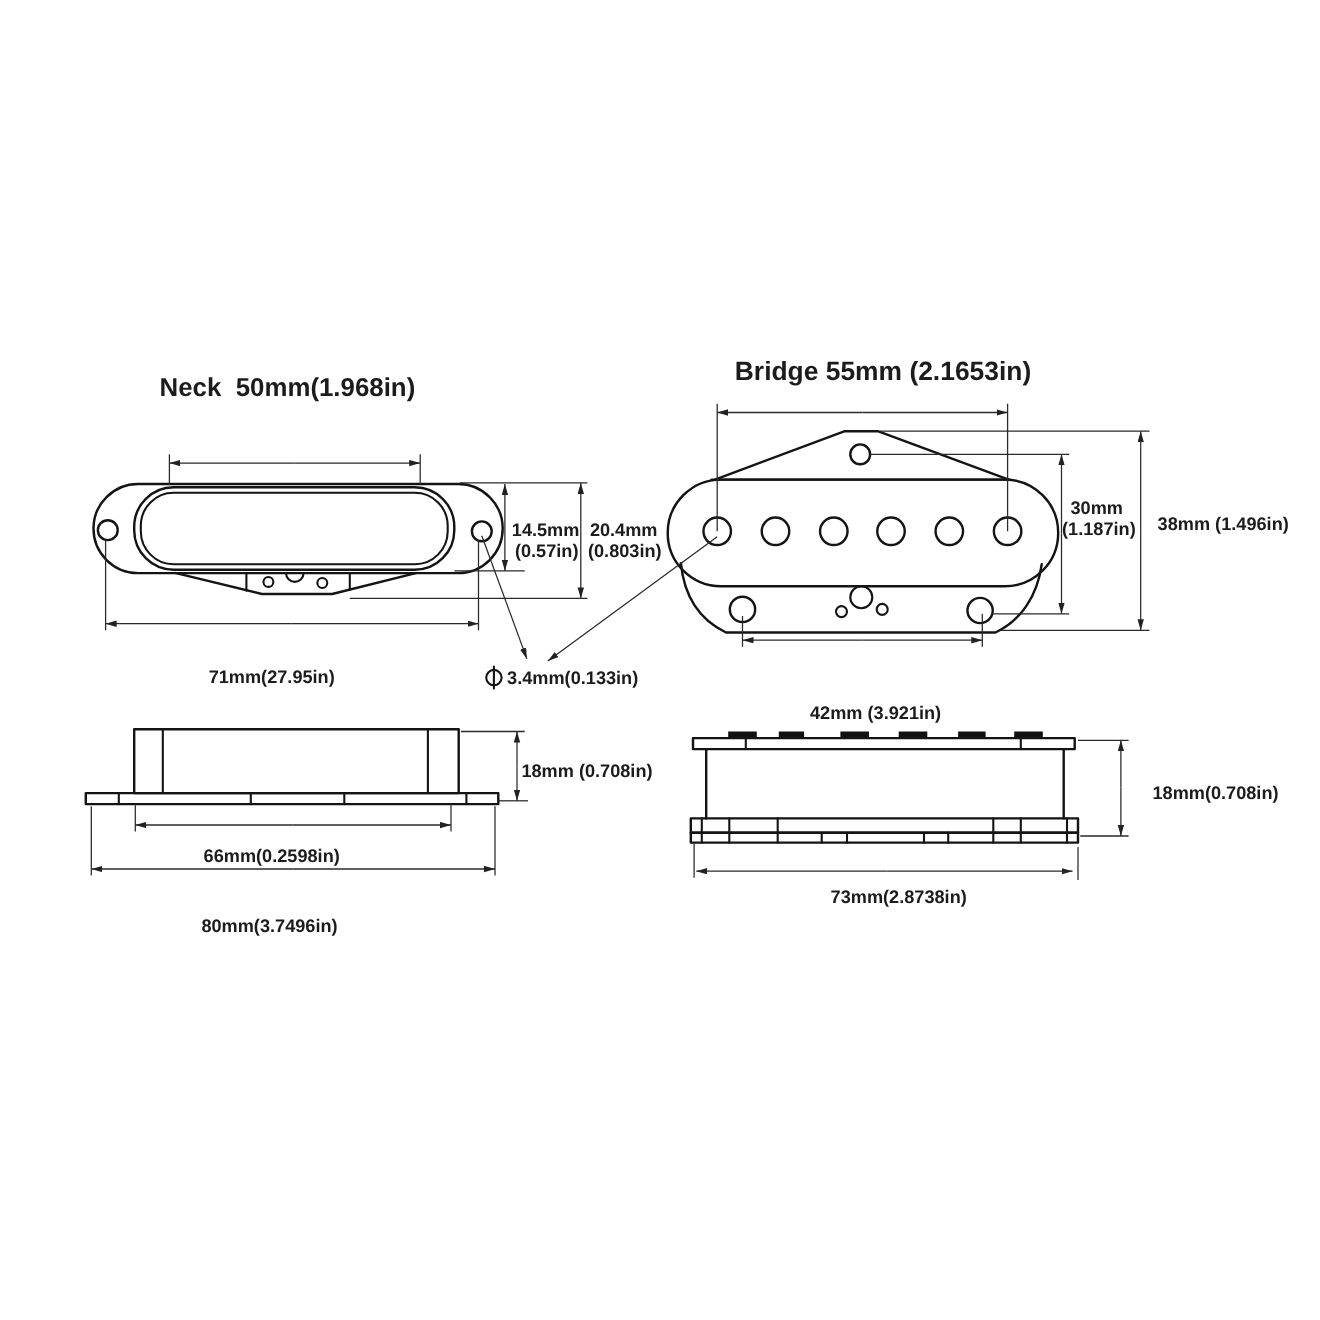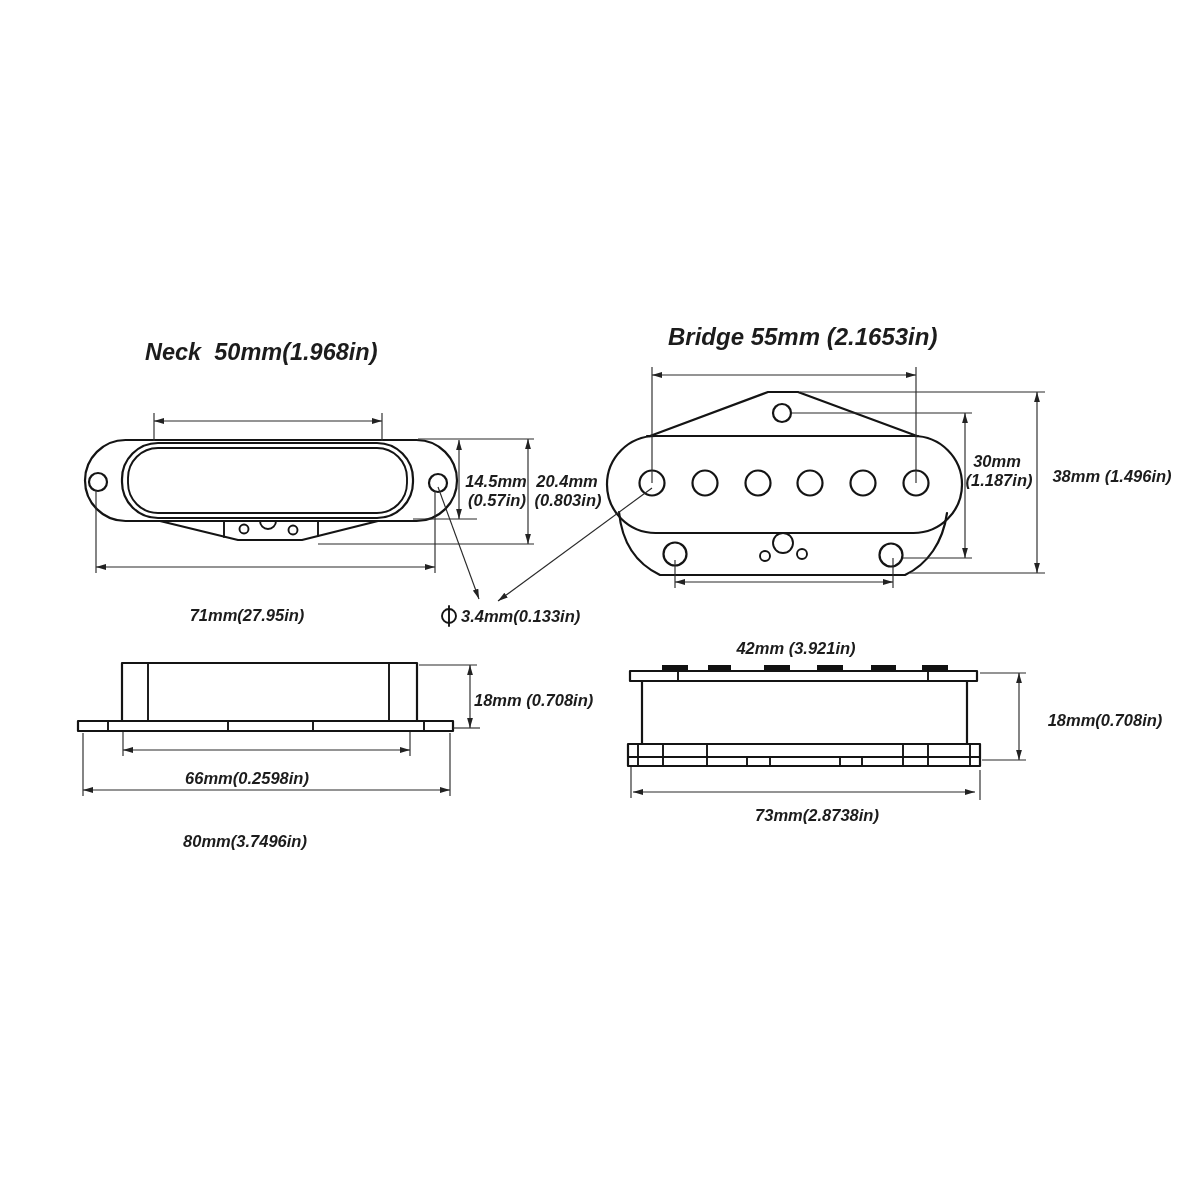--- a/index.html
+++ b/index.html
@@ -1,16 +1,16 @@
 <!DOCTYPE html>
 <html><head>
 <meta charset="utf-8">
 <style>
   html,body{margin:0;padding:0;background:#ffffff;}
-  .stage{width:1200px;height:900px;background:#fff;position:relative;font-style:italic;}
+  .stage{width:1200px;height:900px;background:#fff;position:relative;}
   svg{display:block;}
   svg text{
     font-family:"Liberation Sans",sans-serif;
     font-weight:bold;
     fill:#1c1c1c;
     white-space:pre;
   }
   .lbl{font-size:16.5px;}
   .title-n{font-size:23.5px;}
   .title-b{font-size:24px;}

